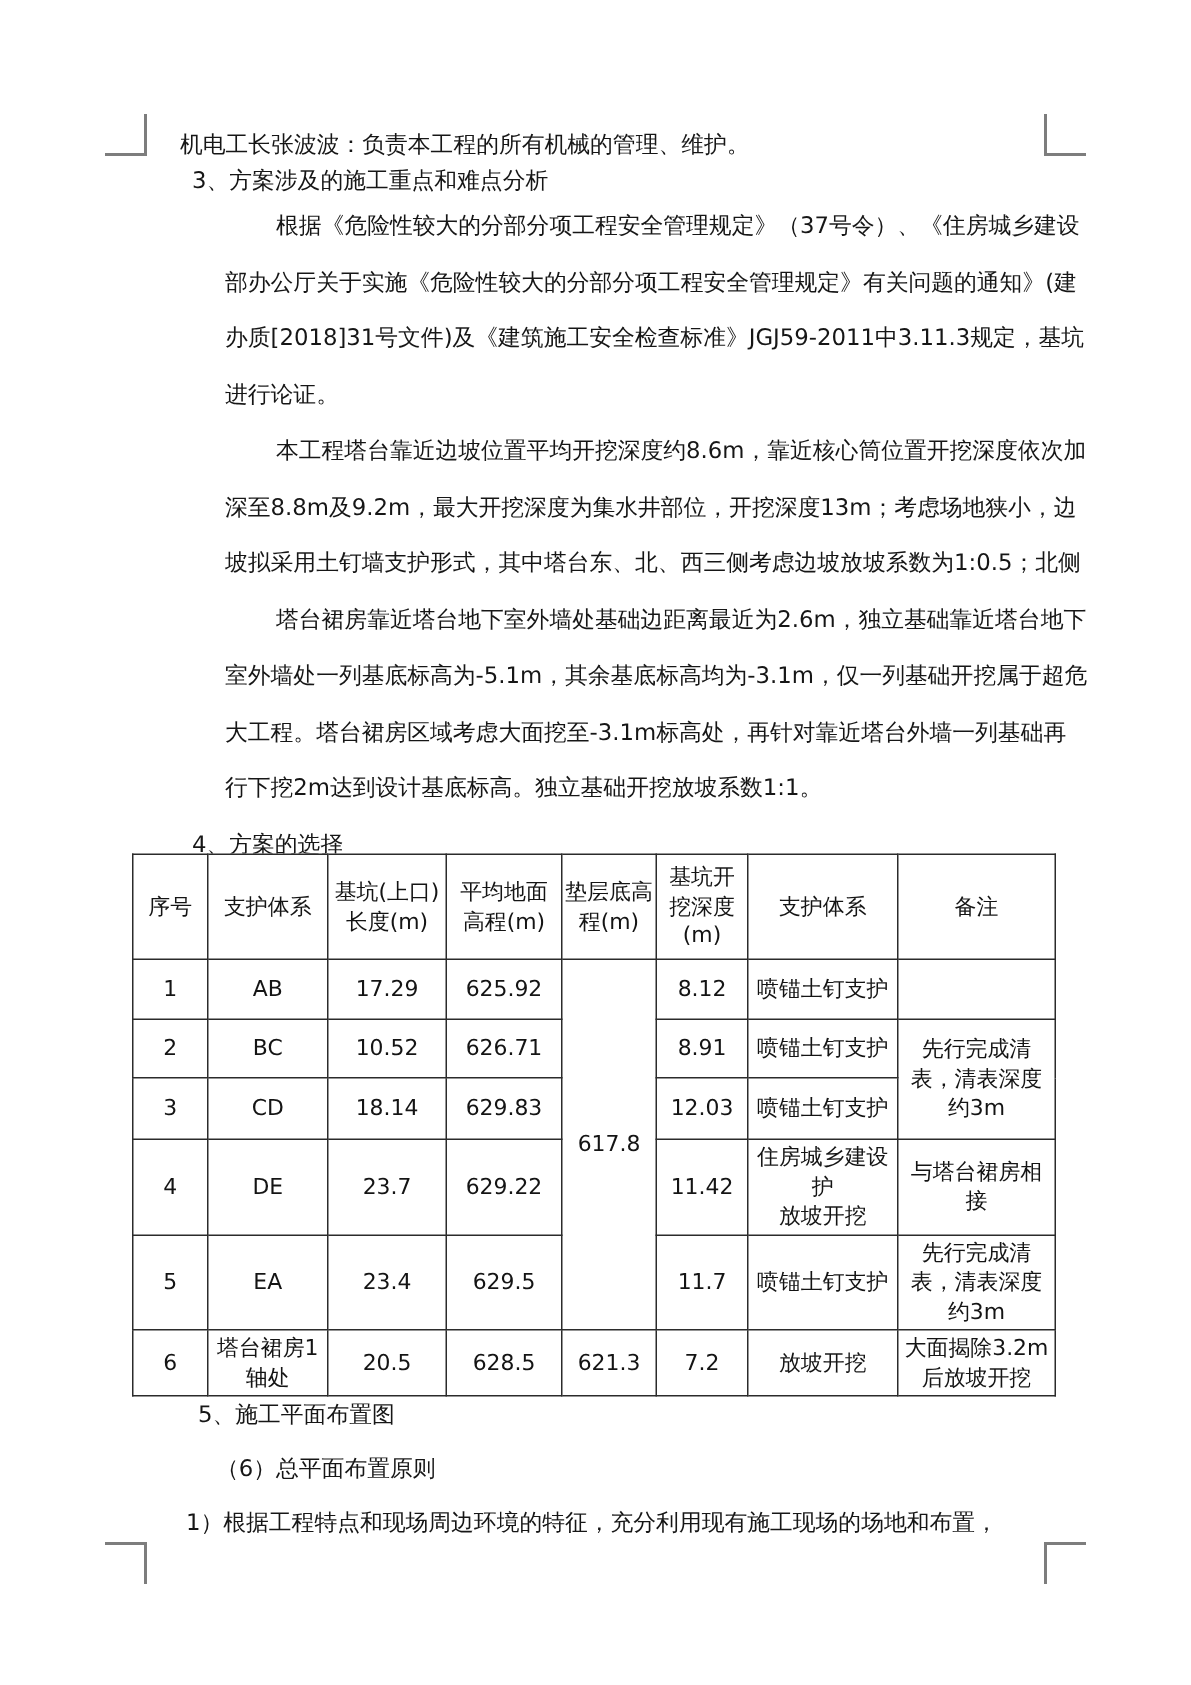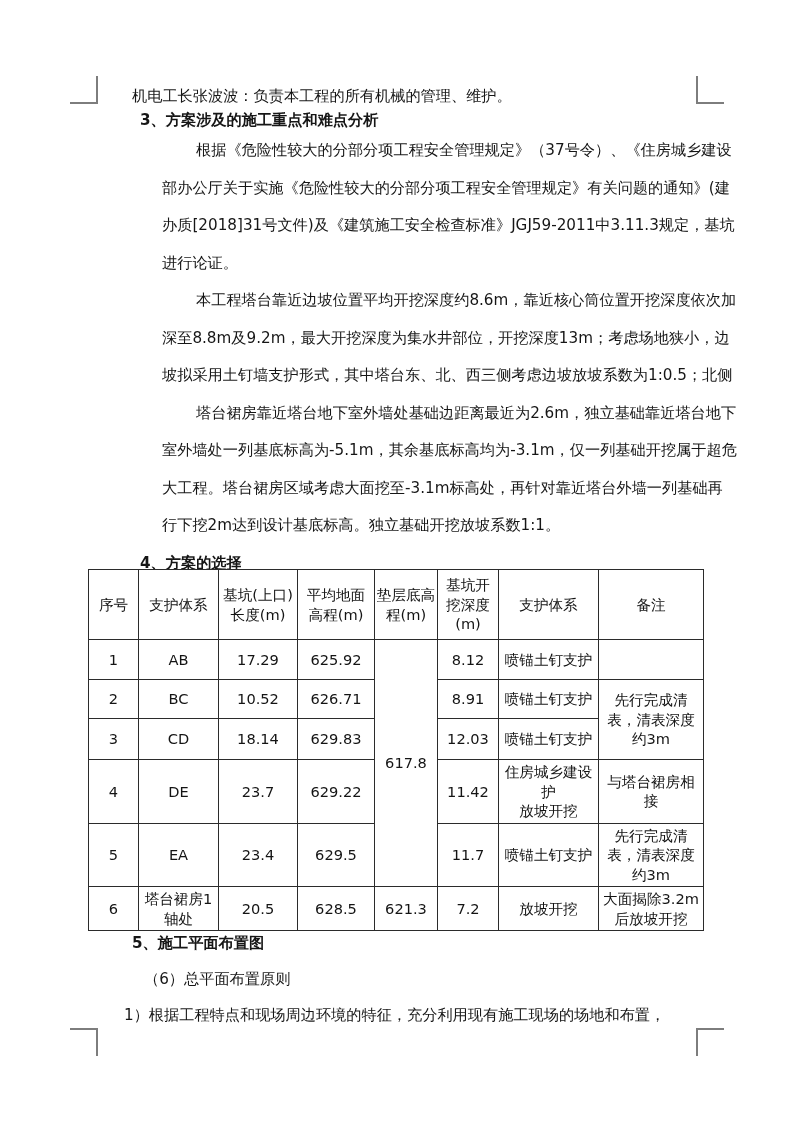--- a/index.html
+++ b/index.html
@@ -33,21 +33,21 @@
   .crop-bl .h { left: 0; top: 0; }
   .crop-bl .v { left: 26px; top: 0; }
 
   .crop-br { left: 696px; top: 1028px; }
   .crop-br .h { left: 0; top: 0; }
   .crop-br .v { left: 0; top: 0; }
 
   
   .content {
     position: absolute;
-    left: 118px;
+    left: 106px;
     top: 84px;
     width: 600px;
   }
 
   .line {
     font-size: 15.2px;
     line-height: 24px;
     letter-spacing: 0px;
     white-space: nowrap;
     color: #161616;
@@ -61,21 +61,21 @@
     text-justify: inter-ideograph;
     white-space: normal;
     margin-left: 44px;
   }
   .para .pl {
     display: block;
     white-space: nowrap;
   }
   .ind2 { padding-left: 34px; }
   .ind1 { padding-left: 14px; }
-  .ind15 { padding-left: 22px; font-weight: bold; }
+  .ind15 { padding-left: 22px; }
 
   
   .tbl-wrap {
     position: absolute;
     left: 88px;
     top: 569px;
     width: 615px;
   }
   table.params {
     border-collapse: collapse;

